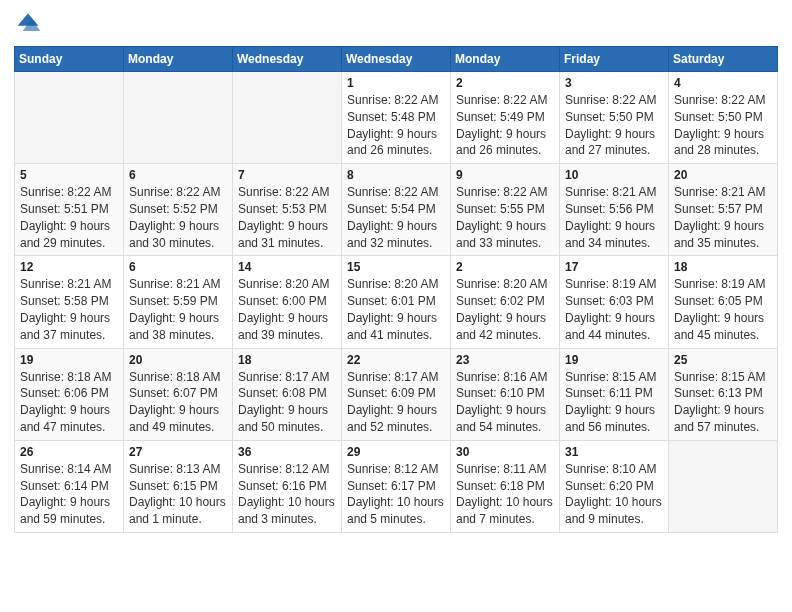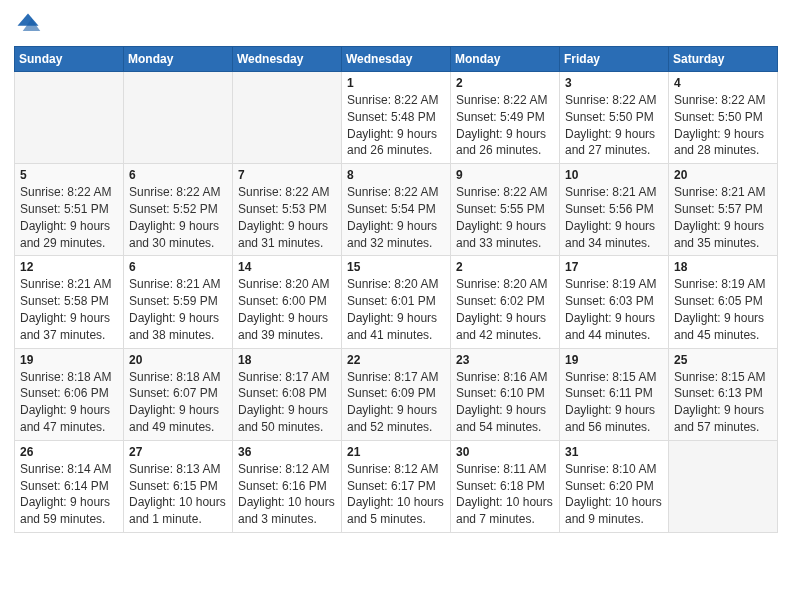--- a/index.html
+++ b/index.html
@@ -252,21 +252,21 @@
           </td>
           <td>
             <span class="day-number">27</span>
             <div class="day-info">Sunrise: 8:13 AM<br>Sunset: 6:15 PM<br>Daylight: 10 hours and 1 minute.</div>
           </td>
           <td>
             <span class="day-number">36</span>
             <div class="day-info">Sunrise: 8:12 AM<br>Sunset: 6:16 PM<br>Daylight: 10 hours and 3 minutes.</div>
           </td>
           <td>
-            <span class="day-number">21</span>
+            <span class="day-number">29</span>
             <div class="day-info">Sunrise: 8:12 AM<br>Sunset: 6:17 PM<br>Daylight: 10 hours and 5 minutes.</div>
           </td>
           <td>
             <span class="day-number">30</span>
             <div class="day-info">Sunrise: 8:11 AM<br>Sunset: 6:18 PM<br>Daylight: 10 hours and 7 minutes.</div>
           </td>
           <td>
             <span class="day-number">31</span>
             <div class="day-info">Sunrise: 8:10 AM<br>Sunset: 6:20 PM<br>Daylight: 10 hours and 9 minutes.</div>
           </td>

